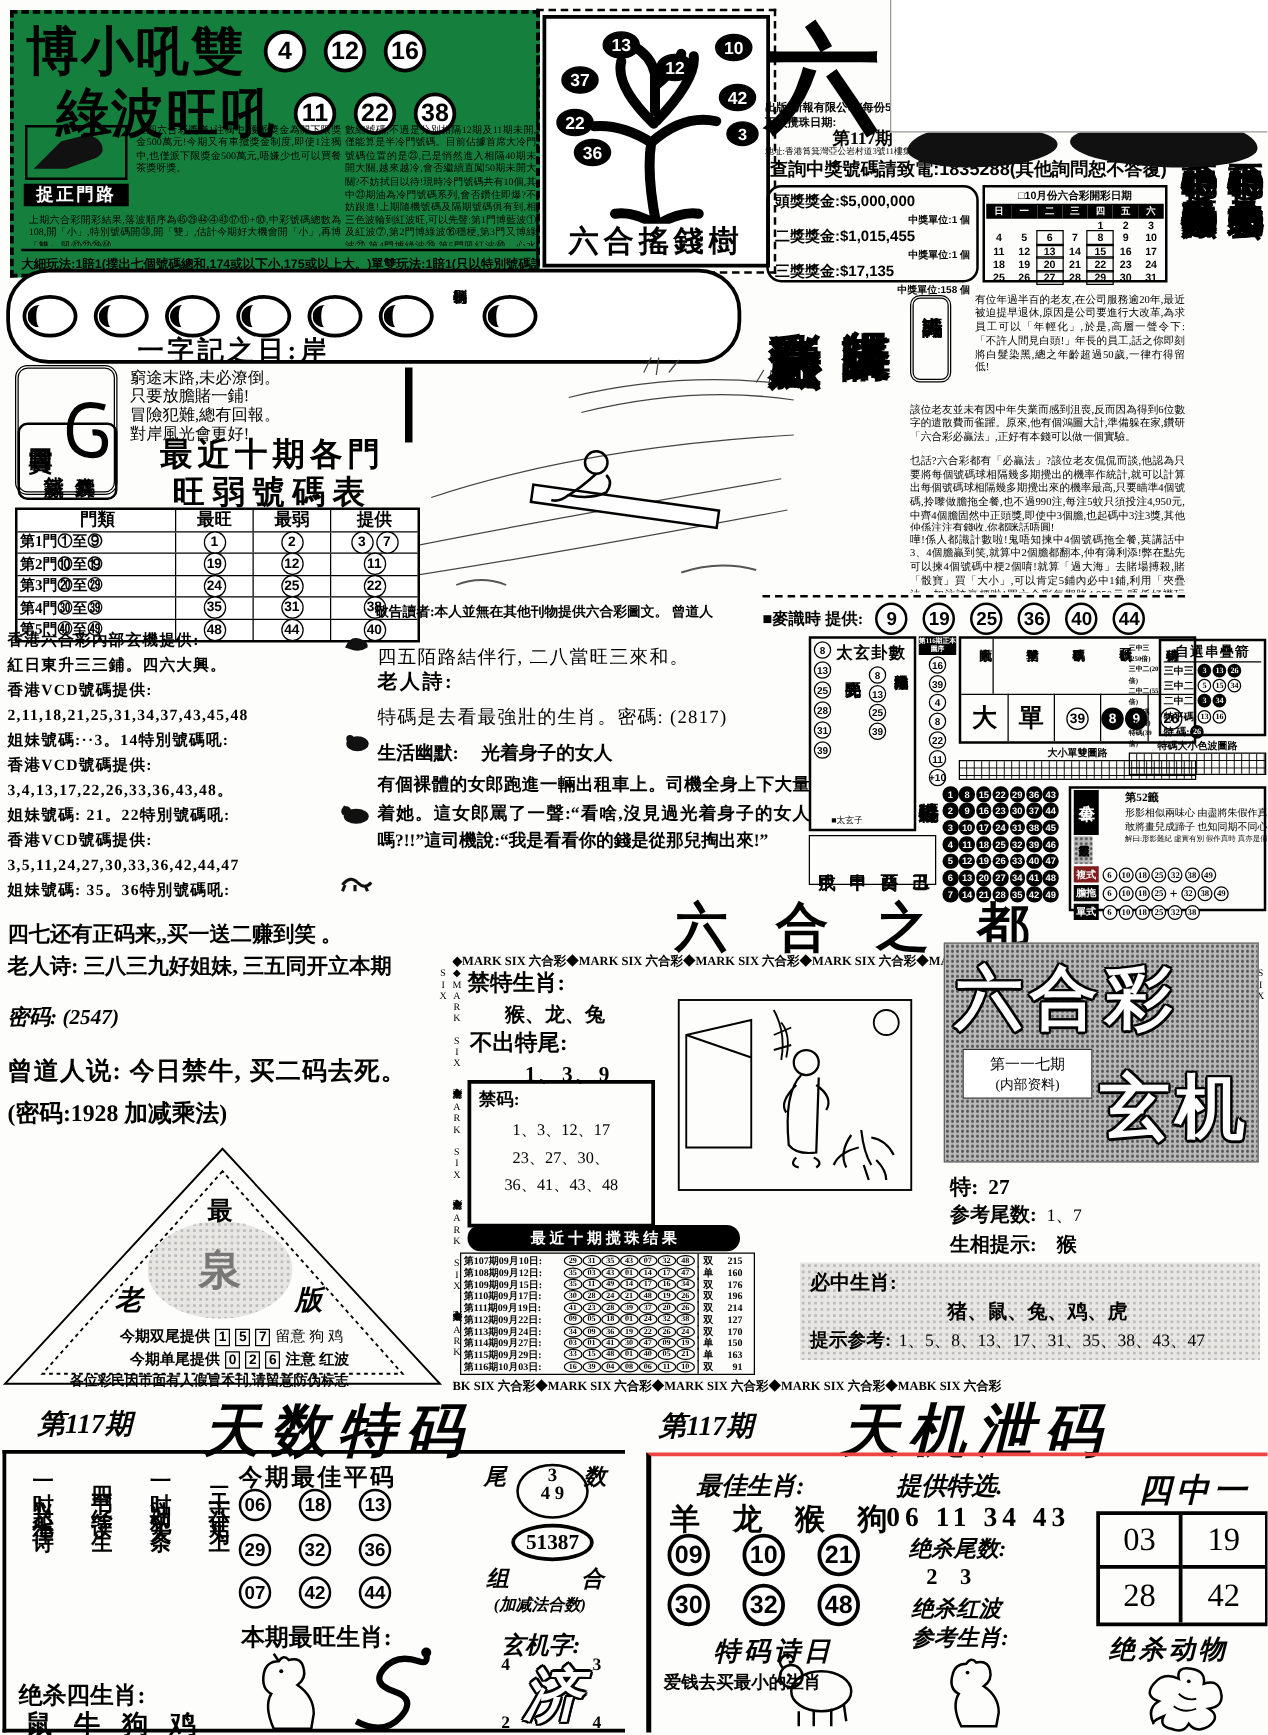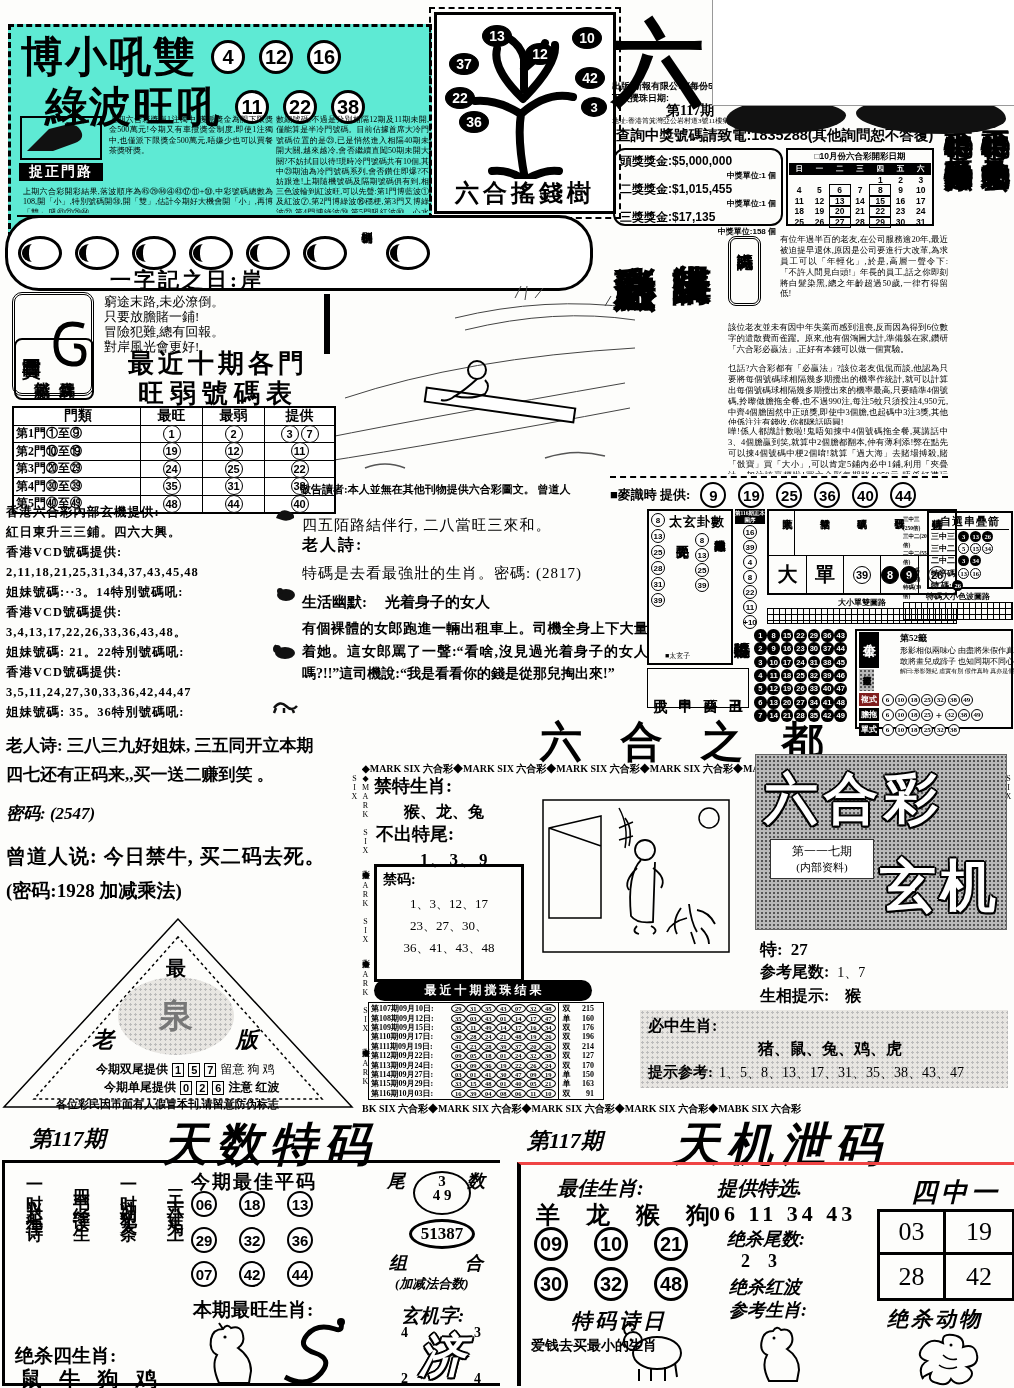--- a/index.html
+++ b/index.html
@@ -40,21 +40,21 @@
 .gtrow>div:first-child{border-left:none;justify-content:flex-start;padding-left:2px}
 .arrow-row{display:flex;align-items:center;height:12.4px;font-size:8px;font-weight:bold;white-space:nowrap}
 .arrow-row .cn2{width:11px;height:11px;border-radius:50%;background:#000;color:#fff;display:inline-flex;align-items:center;justify-content:center;font-size:6.5px;font-weight:bold;margin:0 .5px;flex:none}
 .arrow-row .cn3{width:11px;height:11px;border-radius:50%;border:1px solid #000;color:#000;display:inline-flex;align-items:center;justify-content:center;font-size:6.5px;font-weight:bold;margin:0 .5px;background:#fff;flex:none}
 .cg-num{width:12px;height:12px;border-radius:50%;border:1px solid #000;display:inline-flex;align-items:center;justify-content:center;font-size:7px;font-weight:bold;margin:0 .6px;background:#fff;flex:none}
 svg{display:block}
 </style>
 </head>
 <body>
 
-<div class="abs" style="left:8px;top:24px;width:424px;height:214px;border:3px dashed #000;background:#5eead4">
+<div class="abs" style="left:8px;top:8px;width:424px;height:214px;border:3px dashed #000;background:#15803d">
   <div class="row" style="padding:2px 6px 0 10px">
     <span class="sans" style="font-size:42px;font-weight:900;letter-spacing:2px">博小吼雙</span>
     <span class="row" style="gap:14px;margin-left:14px">
       <span class="circ bigc">4</span>
       <span class="circ bigc">12</span>
       <span class="circ bigc">16</span>
     </span>
   </div>
   <div class="row" style="padding:0 6px 0 34px;margin-top:-6px">
     <span class="sans" style="font-size:42px;font-weight:900;letter-spacing:2px">綠波旺吼</span>
@@ -591,25 +591,25 @@
           <span class="cg-num">18</span>
           <span class="cg-num">25</span>
           <span class="cg-num">32</span>
           <span class="cg-num">38</span>
         </span>
     </div>
   </div>
 </div>
 
 <div class="abs" style="left:6px;top:732px;width:350px;height:188px">
+  <div style="font-size:17px;font-weight:900;margin-top:4px">四七还有正码来,,买一送二赚到笑 。</div>
   <div style="font-size:17px;font-weight:900;line-height:1.6">
     <span>老人诗:</span>
     <span>三八三九好姐妹, 三五同开立本期</span>
   </div>
-  <div style="font-size:17px;font-weight:900;margin-top:4px">四七还有正码来,,买一送二赚到笑 。</div>
   <div style="font-size:17px;font-weight:900;font-style:italic;margin-top:16px">密码: (2547)</div>
   <div style="font-size:20px;font-weight:900;margin-top:18px;letter-spacing:1px">曾道人说: 今日禁牛, 买二码去死。</div>
   <div style="font-size:19px;font-weight:900;margin-top:8px">(密码:1928 加减乘法)</div>
 </div>
 
 <div class="abs" style="left:0;top:915px;width:356px;height:198px">
   <svg width="356" height="198" viewBox="0 0 356 198">
     <polygon points="178,4 4,192 352,192" fill="none" stroke="#000" stroke-width="1.5"></polygon>
     <polygon points="178,22 34,184 322,184" fill="none" stroke="#000" stroke-width="1.5" stroke-dasharray="3 3"></polygon>
   </svg>

